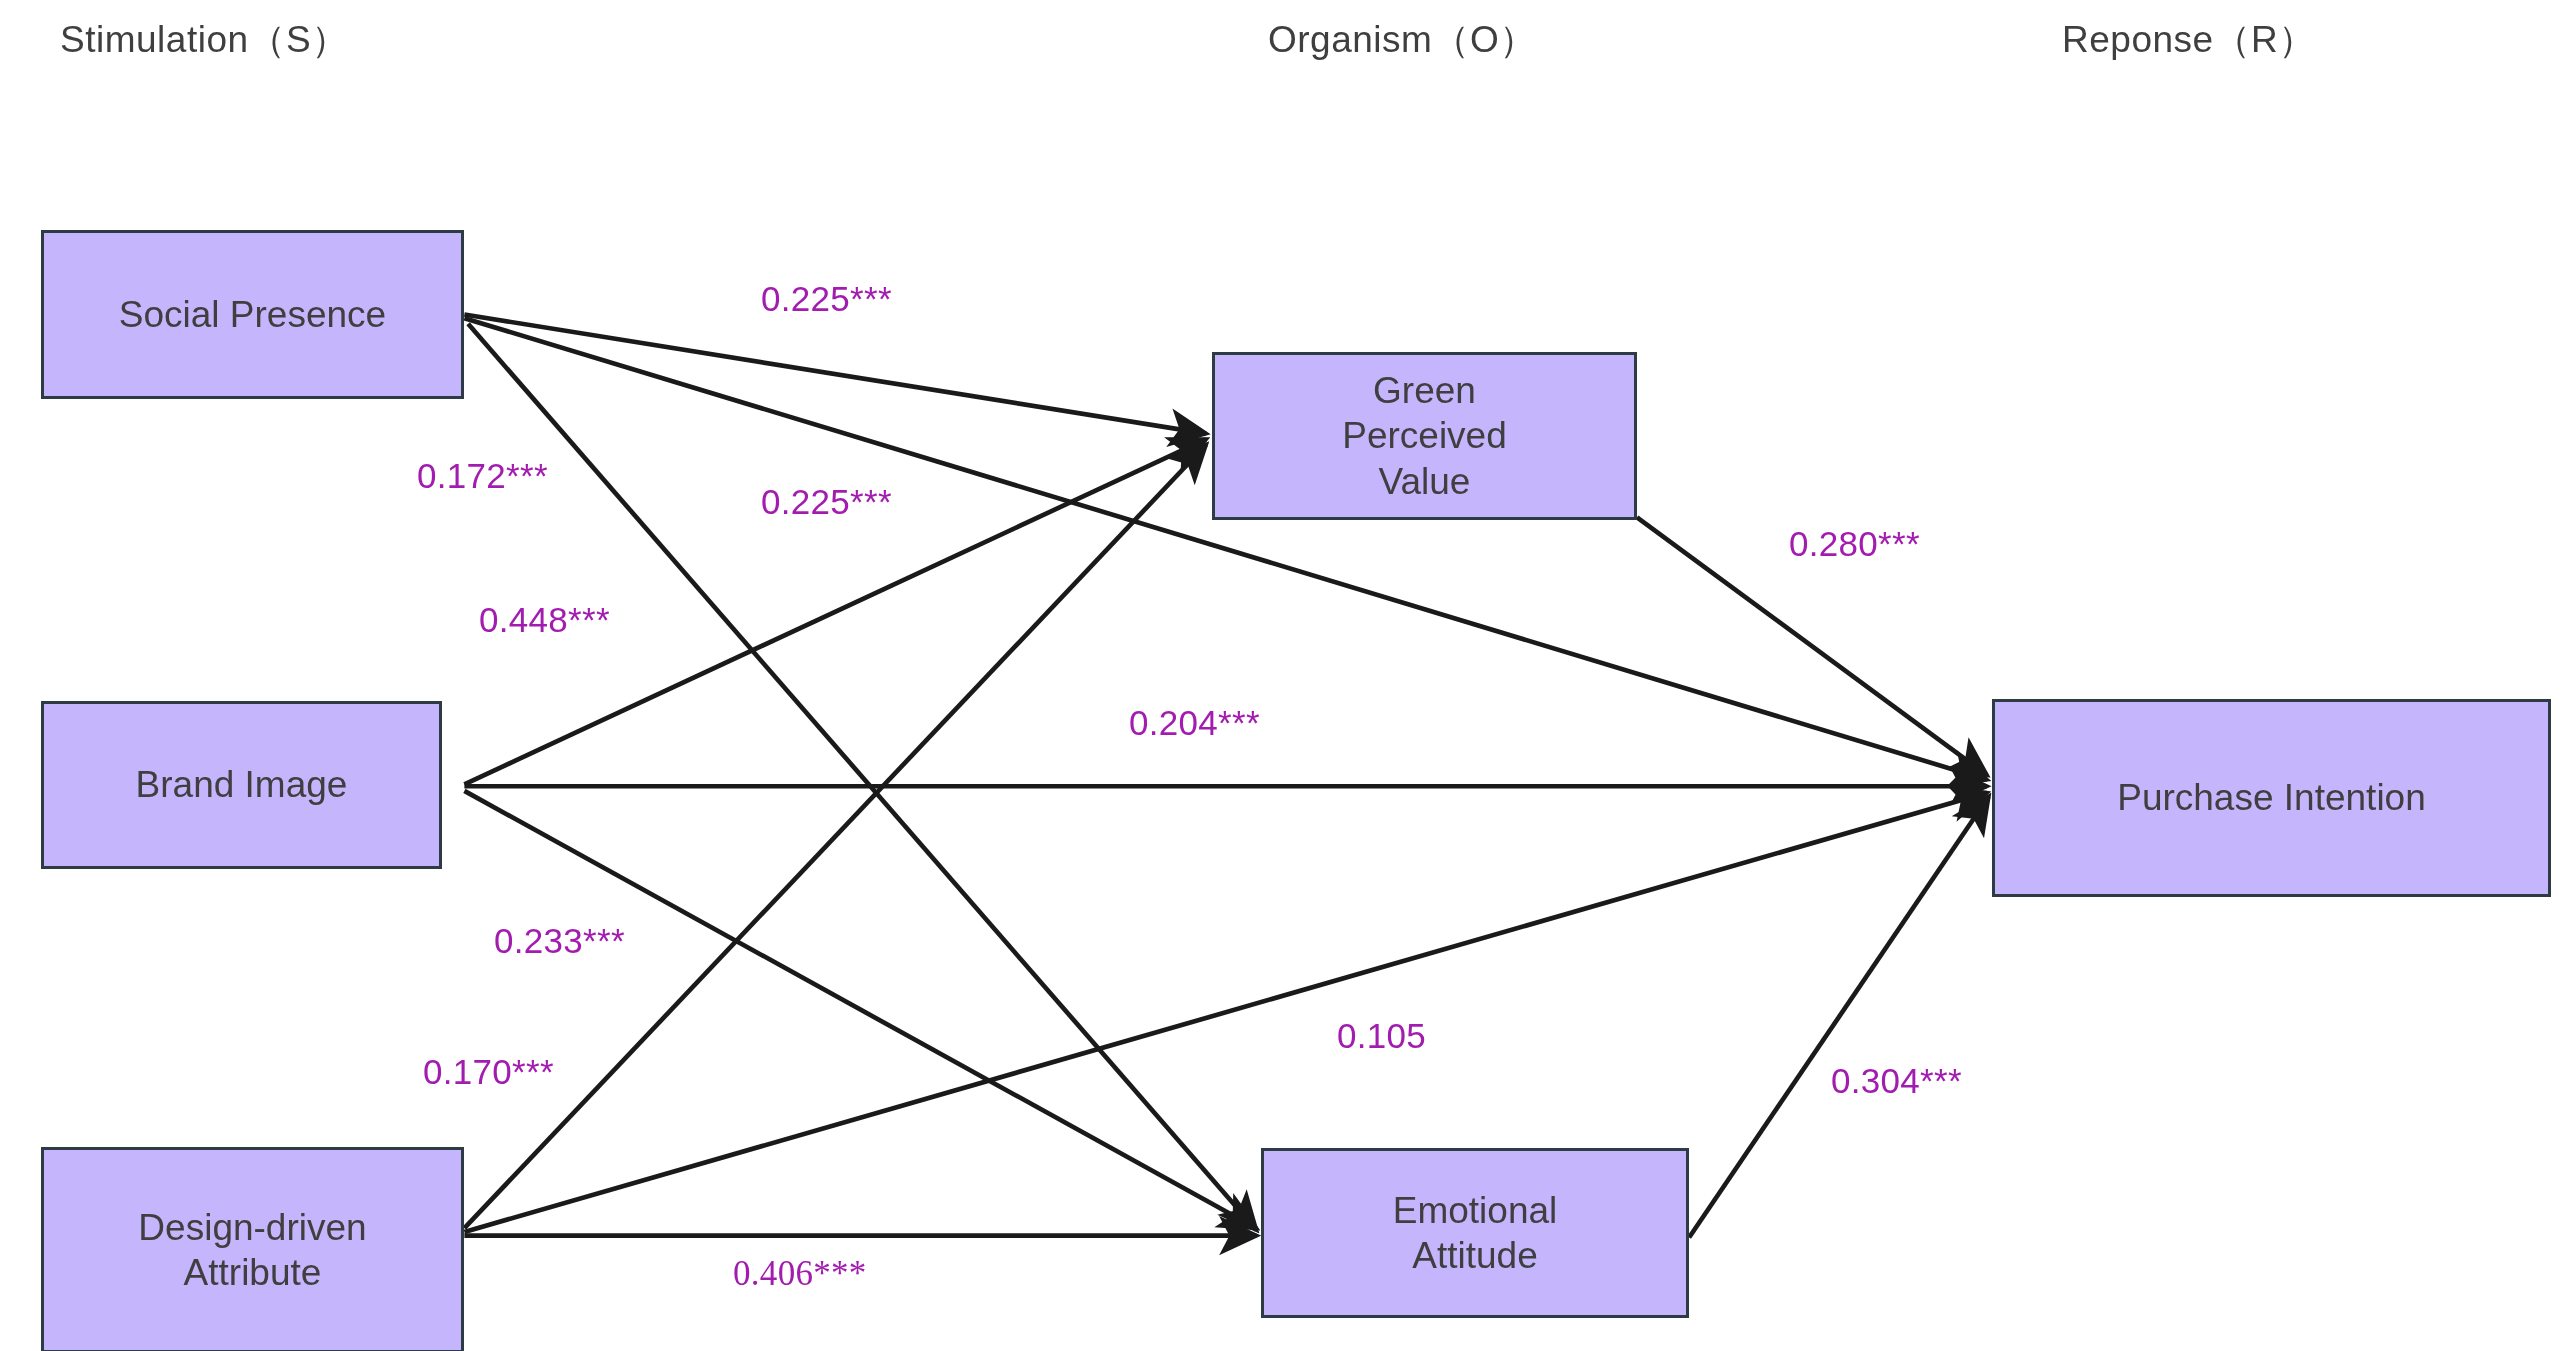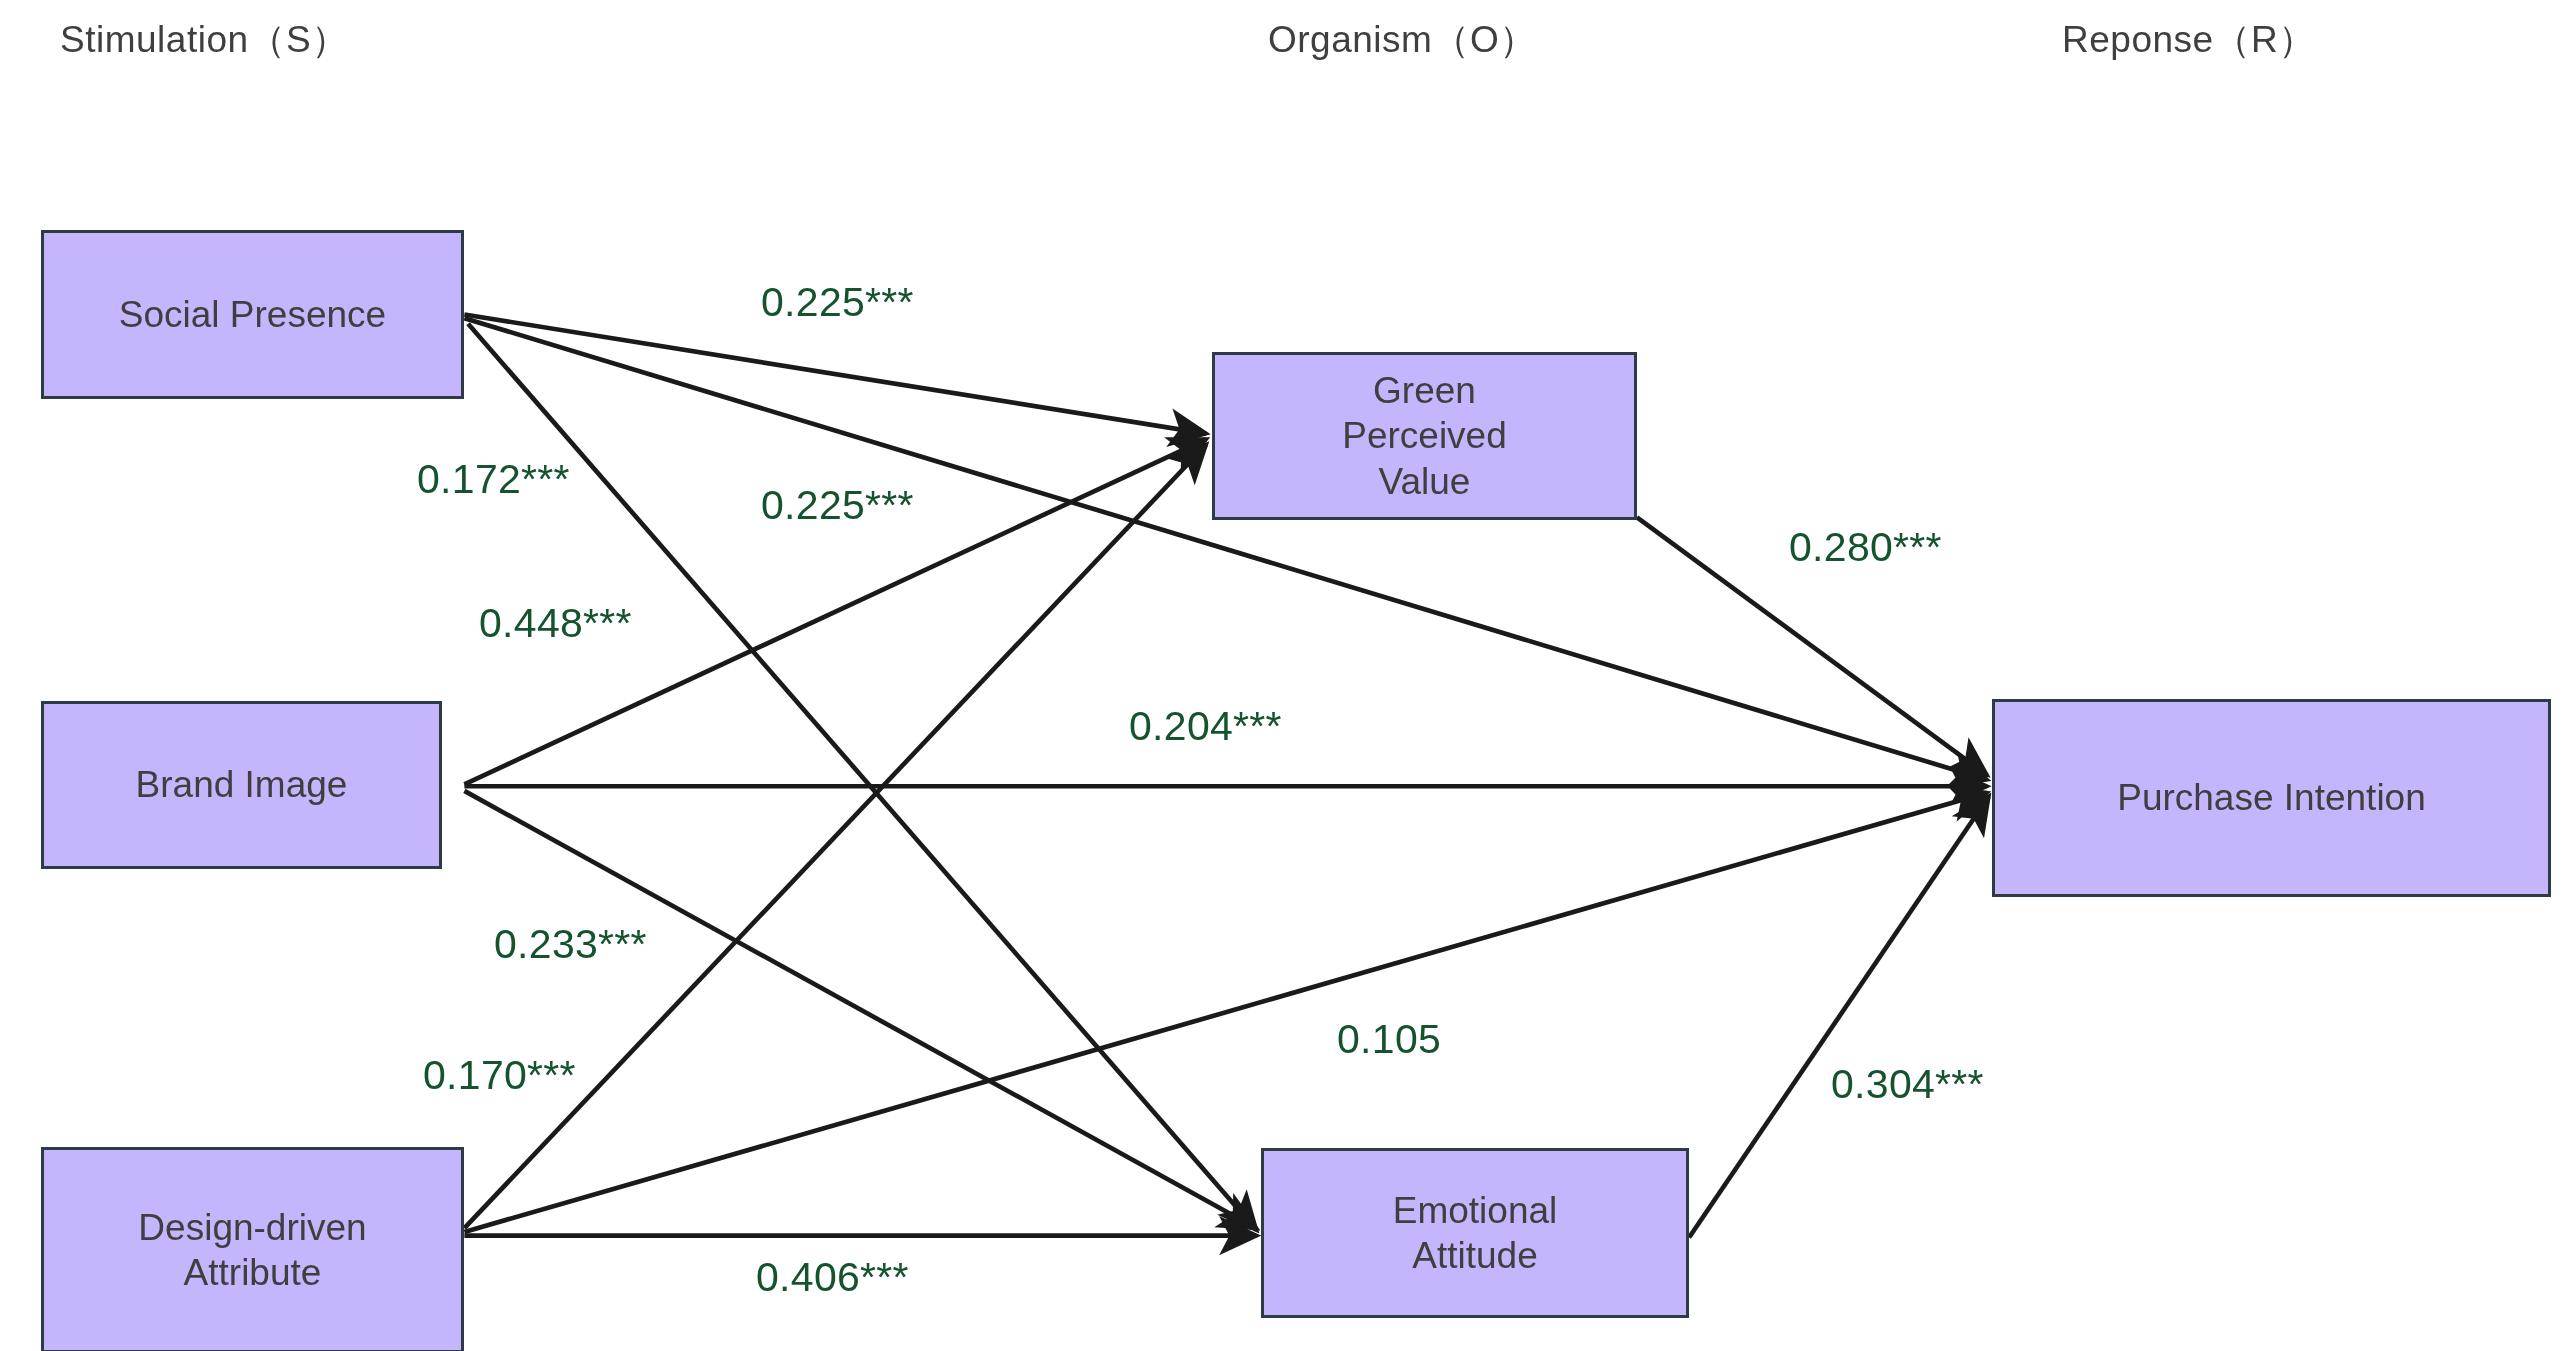--- a/index.html
+++ b/index.html
@@ -42,22 +42,22 @@
     align-items: center;
     justify-content: center;
     text-align: center;
     font-size: 37px;
     color: #3f3f3f;
     line-height: 1.22;
     padding: 3.7px 7.4px;
   }
   .edge-label {
     position: absolute;
-    font-size: 41px;
-    color: #14532d;
+    font-size: 35px;
+    color: #a21caf;
     white-space: nowrap;
     letter-spacing: 0.3px;
   }
 </style>
 </head>
 <body>
 
 <div id="canvas">
 
   <svg class="layer" viewBox="0 0 2768 1452" preserveAspectRatio="none">
@@ -107,20 +107,20 @@
       </div>
     </div>
   <div id="edge-labels">
       <div class="edge-label" style="left: 761px; top: 279px;">0.225***</div>
       <div class="edge-label" style="left: 761px; top: 482px;">0.225***</div>
       <div class="edge-label" style="left: 417px; top: 456px;">0.172***</div>
       <div class="edge-label" style="left: 479px; top: 600px;">0.448***</div>
       <div class="edge-label" style="left: 1129px; top: 703px; text-align: center;">0.204***</div>
       <div class="edge-label" style="left: 470px; top: 921px; margin-left: 24px;">0.233***</div>
       <div class="edge-label" style="left: 423px; top: 1052px;">0.170***</div>
-      <div class="edge-label" style="left: 756px; top: 1254px;">0.406***</div>
+      <div class="edge-label" style="left: 733px; top: 1254px; font-family: Liberation Serif, serif;">0.406***</div>
       <div class="edge-label" style="left: 1337px; top: 1016px;">0.105</div>
       <div class="edge-label" style="left: 1789px; top: 524px;">0.280***</div>
       <div class="edge-label" style="left: 1831px; top: 1061px;">0.304***</div>
     </div>
 
 </div>
 
 
 </body></html>

